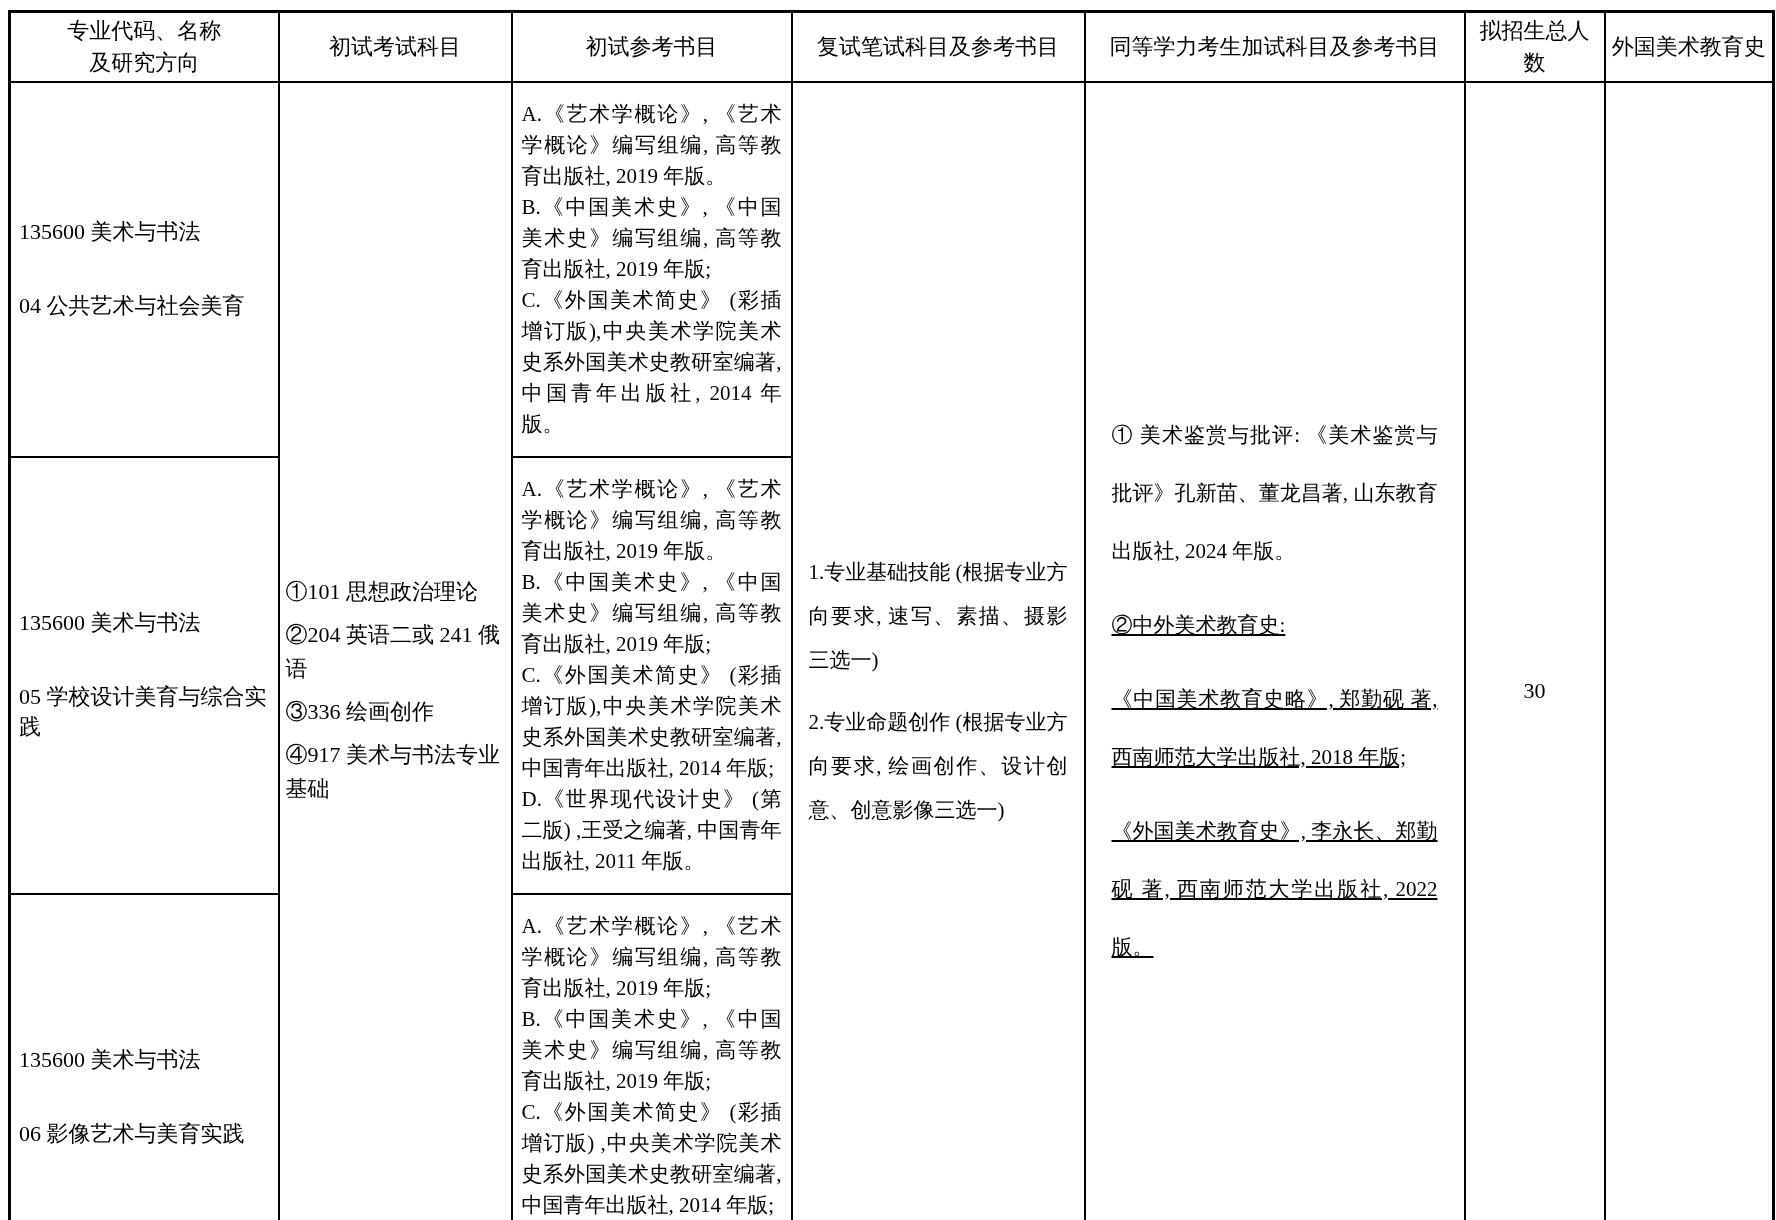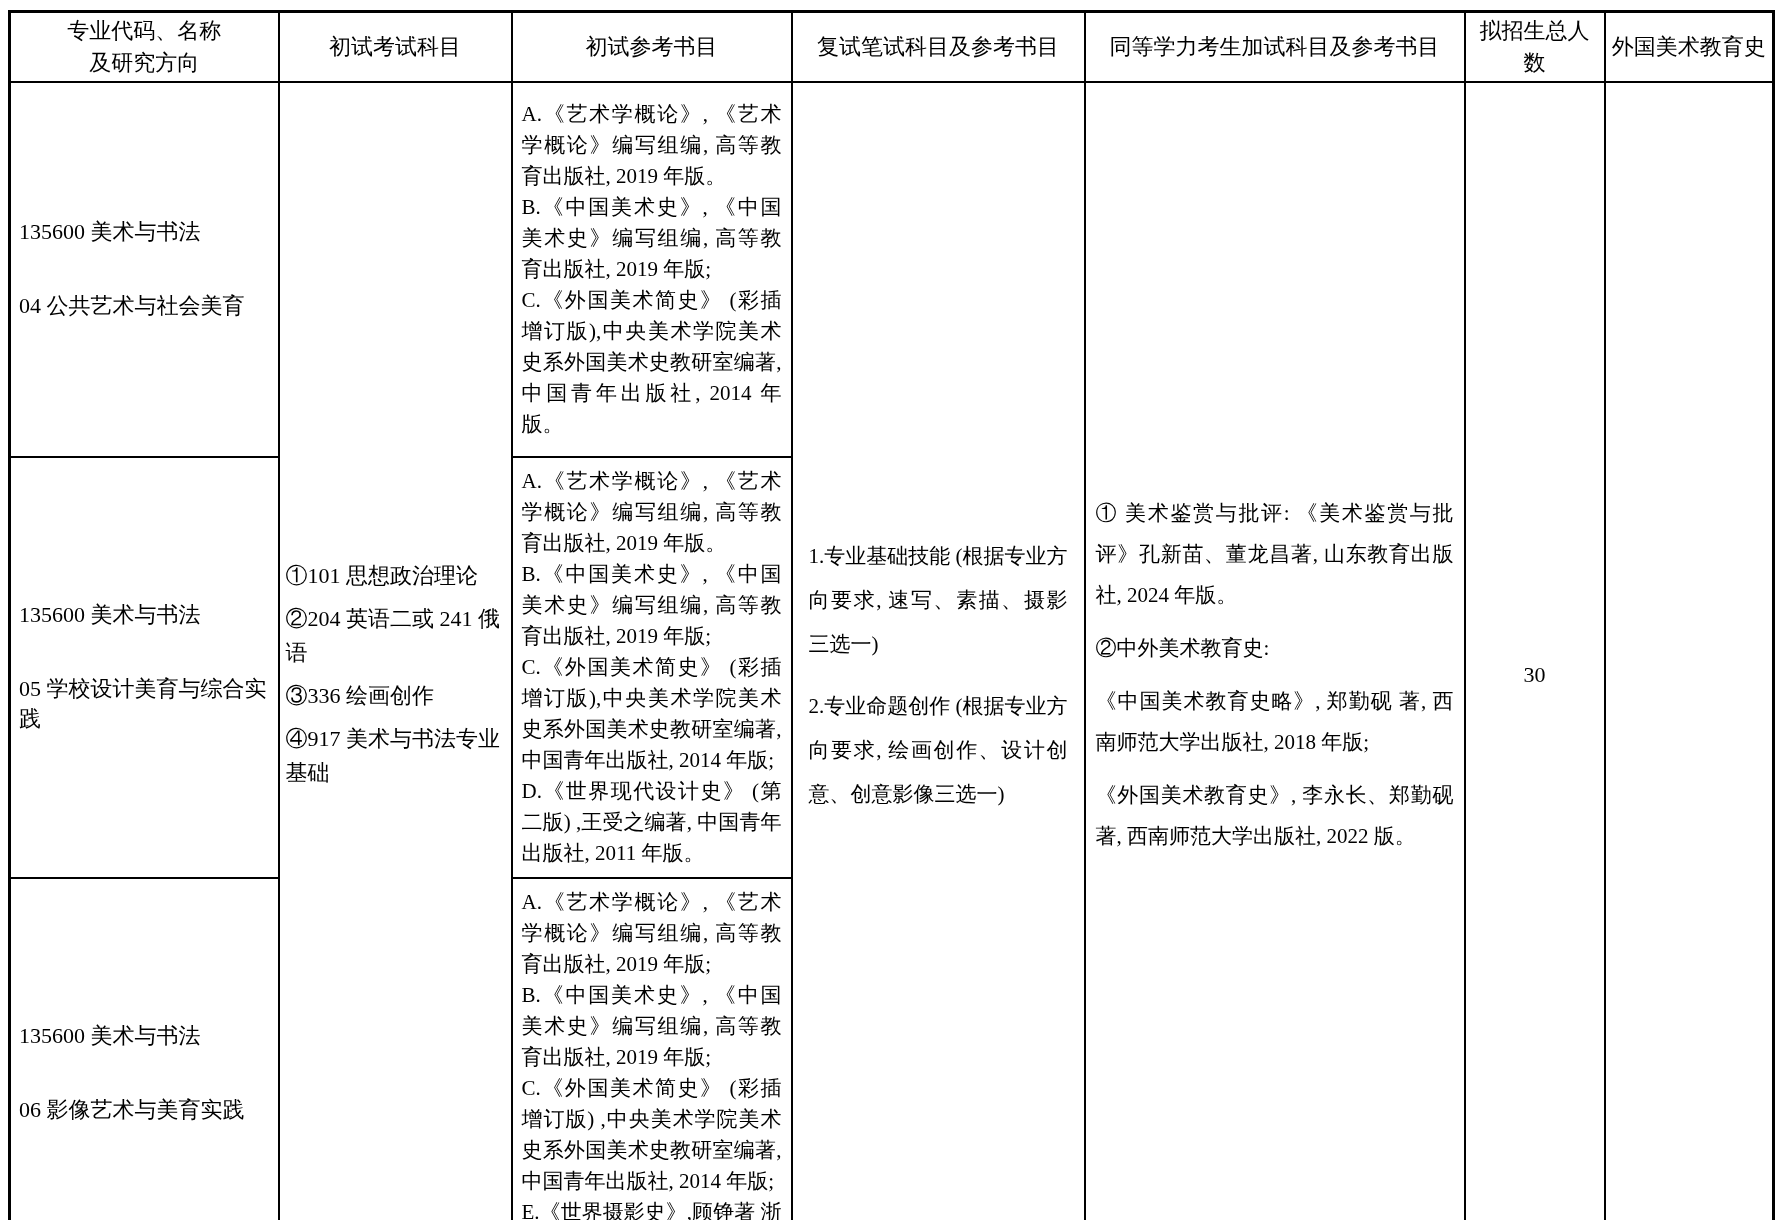--- a/index.html
+++ b/index.html
@@ -51,21 +51,21 @@
   td.cell-exam {
     font-size: 22px;
     padding: 0 2px 0 6px;
   }
   td.cell-exam p { margin: 0; line-height: 34px; }
   td.cell-exam p + p { margin-top: 9px; }
 
   
   td.cell-refs {
     font-size: 21px;
-    padding: 8px 9px;
+    padding: 16px 9px;
   }
   td.cell-refs p {
     margin: 0;
     line-height: 31px;
     text-align: justify;
     text-justify: inter-ideograph;
   }
 
   
   td.cell-retest {
@@ -79,26 +79,26 @@
     text-justify: inter-ideograph;
   }
   td.cell-retest p + p { margin-top: 18px; }
 
   
   td.cell-equiv {
     font-size: 21px;
     padding: 0 10px;
   }
   td.cell-equiv p {
-    margin: 0;
-    line-height: 41px;
+    margin: 16px;
+    line-height: 58px;
     text-align: justify;
     text-justify: inter-ideograph;
   }
-  td.cell-equiv p + p { margin-top: 12px; }
+  td.cell-equiv p + p { margin-top: 12px; text-decoration: underline; }
 
   
   td.cell-total, td.cell-exempt {
     font-size: 22px;
     text-align: center;
   }
 </style>
 </head>
 <body>
 

